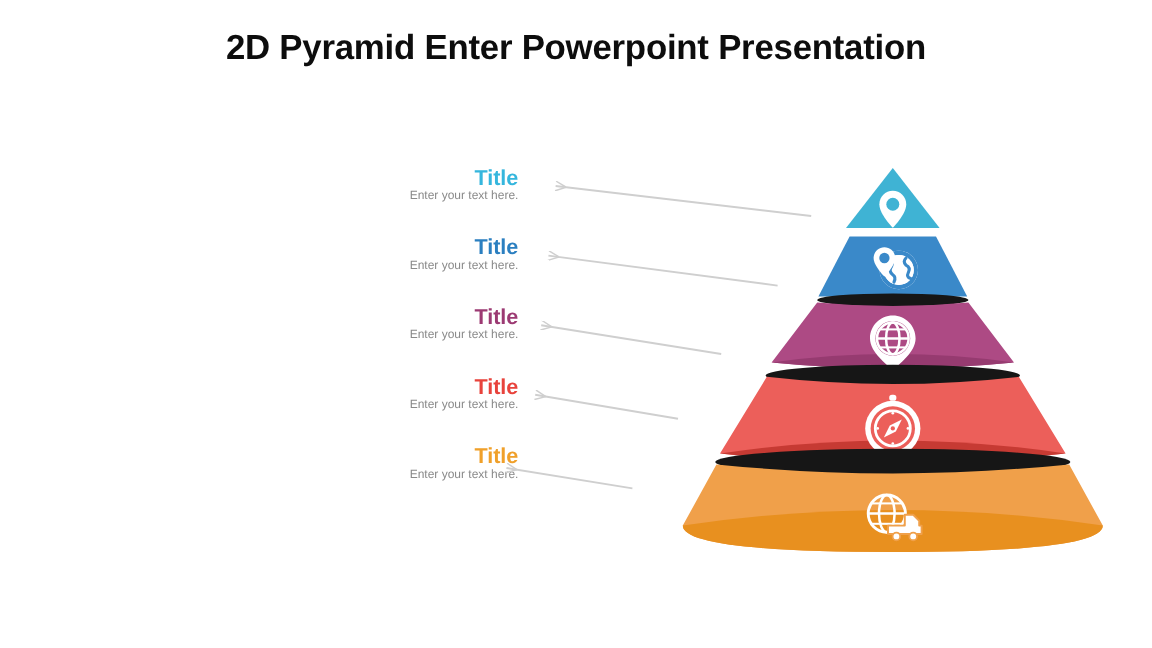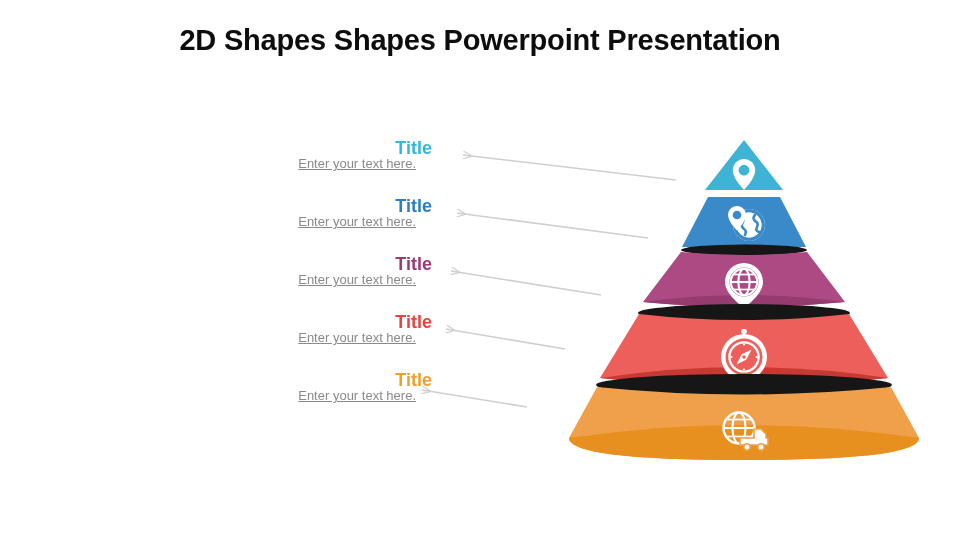--- a/index.html
+++ b/index.html
@@ -33,45 +33,44 @@
     text-align: right;
     right: 528px;
   }
   .label-title {
     font-size: 18px;
     font-weight: bold;
     line-height: 15px;
     margin: 0;
   }
   .label-desc {
-    font-size: 13px;
+    font-size: 10px;
     color: #8a8a8a;
     line-height: 13px;
-    margin: 1px 16px 0 0;
+    margin: 1px 0 0 0;
     font-weight: normal;
-    text-decoration: underline;
   }
   #connectors {
     position: absolute;
     left: 0; top: 0;
     width: 960px; height: 540px;
     pointer-events: none;
   }
   #pyramid {
     position: absolute;
     left: 0; top: 0;
     width: 960px; height: 540px;
   }
 </style>
 </head>
 <body>
 
 <div id="slide">
 
-  <div id="slide-title">2D Shapes Shapes Powerpoint Presentation</div>
+  <div id="slide-title">2D Pyramid Enter Powerpoint Presentation</div>
 
   <div class="label-block" style="top:141px">
     <div class="label-title" style="color:#35b6dd">Title</div>
     <div class="label-desc">Enter your text here.</div>
   </div>
   <div class="label-block" style="top:199px">
     <div class="label-title" style="color:#2b7fc0">Title</div>
     <div class="label-desc">Enter your text here.</div>
   </div>
   <div class="label-block" style="top:257px">

